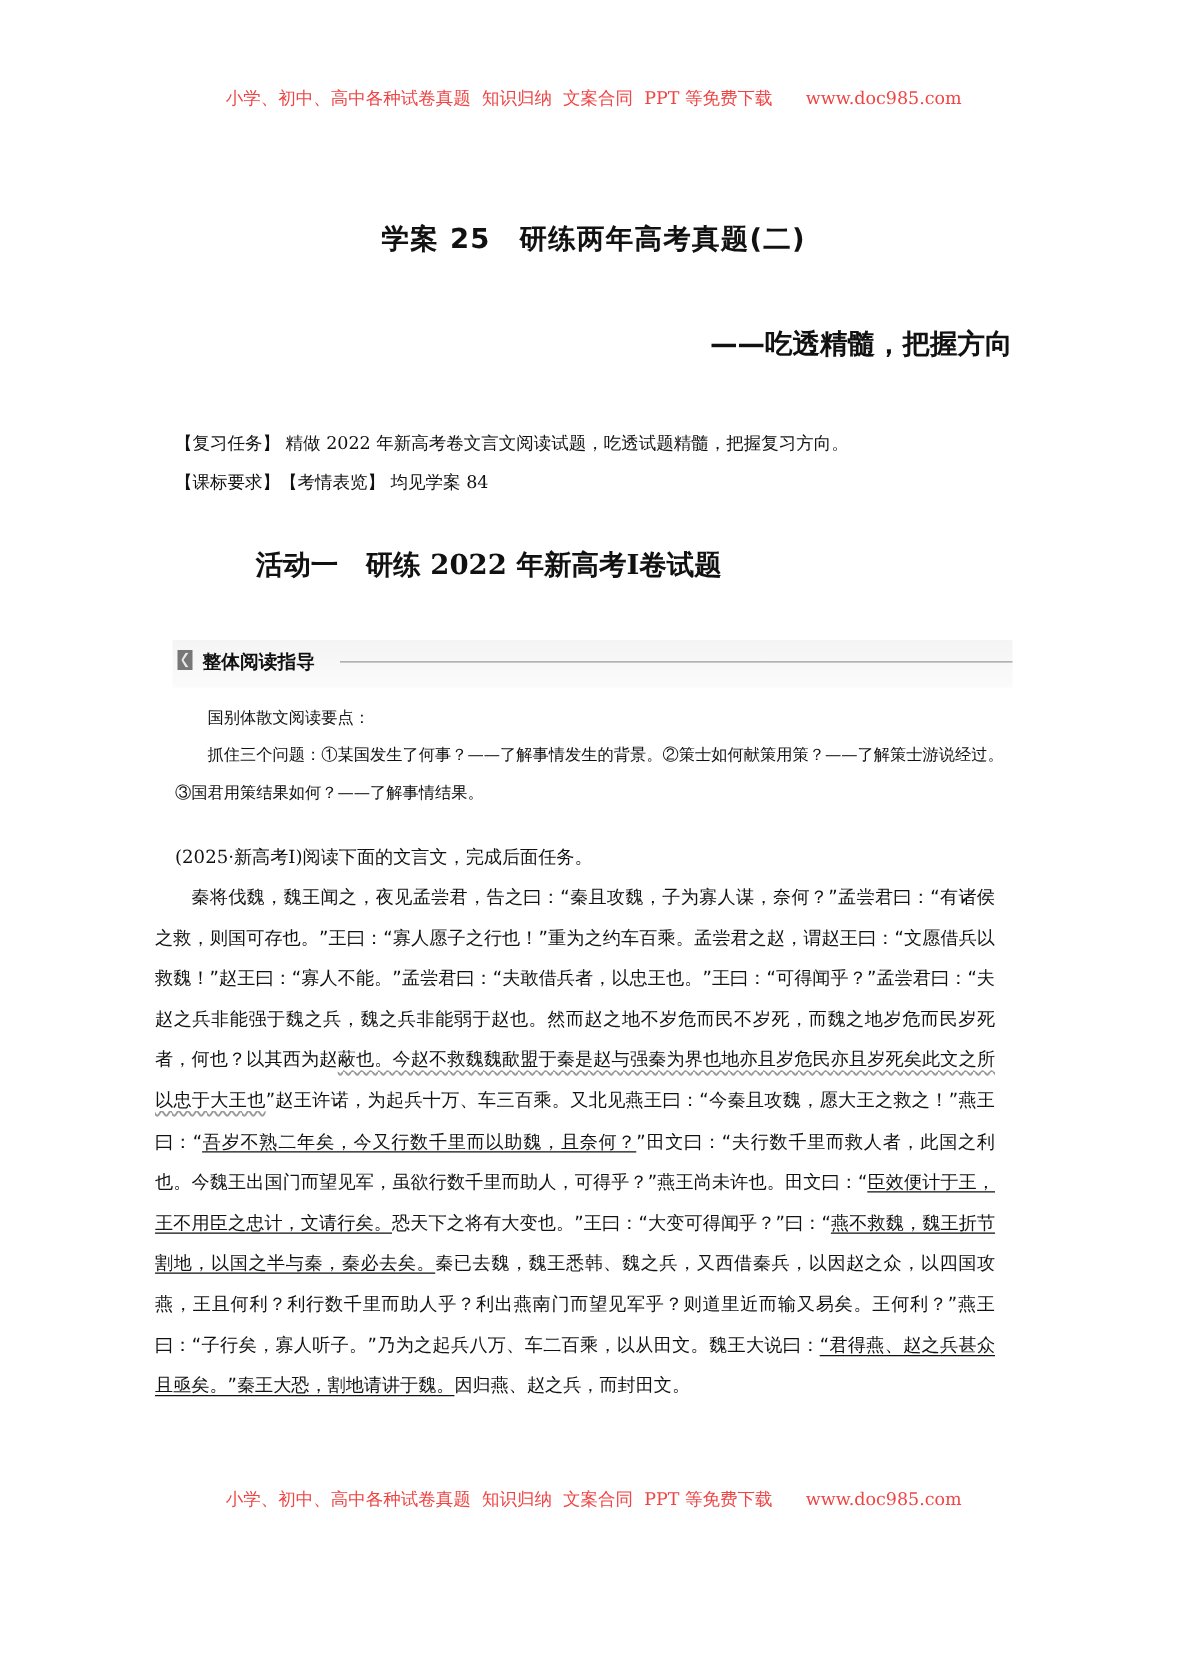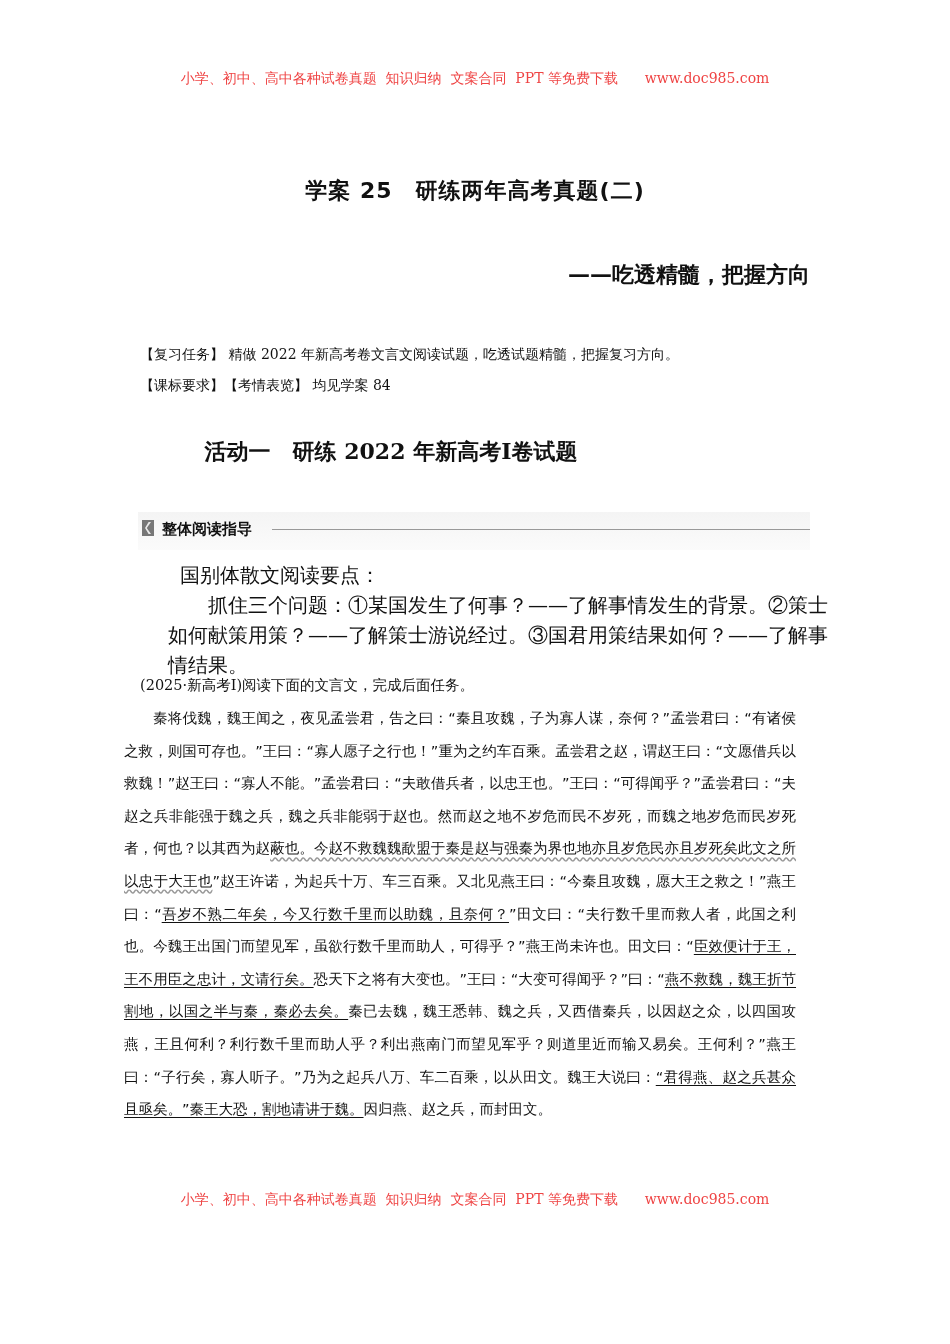--- a/index.html
+++ b/index.html
@@ -20,23 +20,23 @@
   .activity { position: absolute; top: 437px; left: 0; width: 782px; text-align: center;
               font-family: "DejaVu Serif", serif; font-weight: bold; font-size: 22px; }
   .band { position: absolute; top: 512px; left: 138px; width: 672px; height: 38px;
           background: linear-gradient(#f4f4f4, #fbfbfb); }
   .band-icon { position: absolute; left: 4px; top: 8px; width: 12px; height: 16px; background: #777; }
   .band-icon::after { content: ""; position: absolute; left: 3px; top: 2px; width: 6px; height: 12px;
                       background: #e8e8e8; clip-path: polygon(100% 0, 30% 50%, 100% 100%, 60% 100%, 0 50%, 60% 0); }
   .band-title { position: absolute; left: 24px; top: 8px; font-family: "DejaVu Sans", sans-serif;
                 font-weight: bold; font-size: 15px; }
   .band-line { position: absolute; left: 134px; right: 0; top: 17px; height: 1px; background: #999; }
-  .guide { position: absolute; left: 140px; width: 672px; font-size: 20px; line-height: 30px; }
+  .guide { position: absolute; left: 140px; width: 672px; font-size: 13px; line-height: 30px; }
   .g1 { top: 560px; font-family: "DejaVu Sans", sans-serif; }
-  .g2 { top: 590px; text-indent: 2em; margin-left: 28px; }
+  .g2 { top: 590px; text-indent: 2em; }
   .source { position: absolute; top: 676px; left: 140px; font-size: 14.5px; }
   .source b { font-family: "DejaVu Sans", sans-serif; font-weight: normal; }
   .passage { position: absolute; top: 702px; left: 124px; width: 672px;
              font-family: "DejaVu Sans", sans-serif; font-size: 14.5px; line-height: 32.6px;
              text-align: justify; text-indent: 2em; }
   .u { text-decoration: underline; text-underline-offset: 3px; }
   .w { text-decoration: underline wavy #999; text-underline-offset: 3px; }
 </style>
 </head>
 <body>

